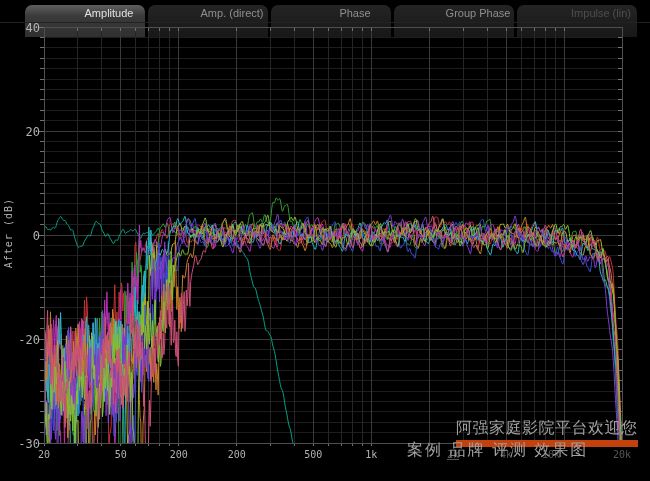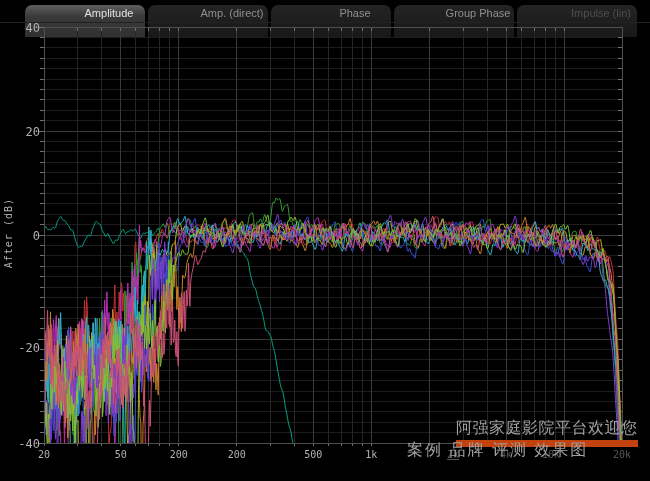--- a/index.html
+++ b/index.html
@@ -266,22 +266,22 @@
       <path d="M44.0 391.8L44.7 427.8L45.4 421.1L46.2 402.3L46.9 439.2L47.6 448.6L48.3 414.3L49.1 419.2L49.8 417.4L50.5 376.9L51.2 384.7L51.9 409.2L52.7 377.0L53.4 366.1L54.1 392.4L54.8 373.7L55.6 358.5L56.3 384.4L57.0 367.8L57.7 340.6L58.5 377.0L59.2 397.3L59.9 379.6L60.6 402.0L61.3 415.1L62.1 381.6L62.8 388.8L63.5 410.8L64.2 375.2L65.0 361.3L65.7 390.7L66.4 382.0L67.1 379.3L67.8 418.2L68.6 410.3L69.3 381.5L70.0 409.7L70.7 421.3L71.5 395.7L72.2 414.4L72.9 430.9L73.6 404.3L74.3 419.3L75.1 449.0L75.8 414.7L76.5 391.0L77.2 404.0L78.0 376.8L78.7 357.2L79.4 386.8L80.1 377.6L80.8 350.5L81.6 382.0L82.3 397.6L83.0 371.8L83.7 385.9L84.5 399.4L85.2 375.6L85.9 406.2L86.6 469.2L87.4 475.5L88.1 483.2L88.8 484.6L89.5 470.7L90.2 422.8L91.0 420.0L91.7 383.7L92.4 336.3L93.1 358.8L93.9 378.9L94.6 365.2L95.3 393.2L96.0 416.2L96.7 388.0L97.5 396.7L98.2 427.4L98.9 399.8L99.6 383.5L100.4 408.0L101.1 393.9L101.8 382.2L102.5 416.8L103.2 407.4L104.0 367.8L104.7 382.7L105.4 388.5L106.1 358.4L106.9 373.2L107.6 391.1L108.3 363.5L109.0 376.3L109.7 414.5L110.5 392.0L111.2 372.3L111.9 387.1L112.6 359.8L113.4 334.7L114.1 362.6L114.8 355.2L115.5 321.5L116.3 344.4L117.0 359.5L117.7 334.3L118.4 348.1L119.1 361.6L119.9 326.7L120.6 333.8L121.3 376.0L122.0 366.7L122.8 364.3L123.5 397.9L124.2 386.3L124.9 368.5L125.6 397.4L126.4 386.8L127.1 344.9L127.8 360.1L128.5 374.5L129.3 354.2L130.0 376.6L130.7 400.7L131.4 372.3L132.1 381.5L132.9 429.0L133.6 431.6L134.3 445.8L135.0 484.6L135.8 484.6L136.5 477.1L137.2 484.6L137.9 455.7L138.6 384.8L139.4 369.9L140.1 357.8L140.8 314.6L141.5 319.4L142.3 334.5L143.0 301.7L143.7 306.8L144.4 348.3L145.1 336.9L145.9 325.3L146.6 348.9L147.3 329.8L148.0 306.9L148.8 340.6L149.5 344.2L150.2 313.1L150.9 332.5L151.7 347.4L152.4 320.5L153.1 331.5L153.8 345.8L154.5 306.0L155.3 299.8L156.0 336.3L156.7 328.5L157.4 325.8L158.2 362.0L158.9 354.1L159.6 335.1L160.3 366.4L161.0 363.3L161.8 319.8L162.5 325.5L163.2 331.7L163.9 301.6L164.7 314.0L165.4 333.0L166.1 293.4L166.8 279.7L167.5 303.5L168.3 279.8L169.0 259.8L169.7 283.1L170.4 269.7L171.2 251.3L171.9 290.6L172.6 300.2L173.3 265.2L174.1 271.6L174.8 266.4L175.5 263.2L176.2 260.6L176.9 257.5L177.7 254.0L178.4 252.3L179.1 253.3L179.8 255.5L180.6 256.0L181.3 253.8L182.0 250.8L182.7 249.7L183.4 251.3L184.2 253.5L184.9 254.4L185.6 254.1L186.3 253.9L187.1 254.5L187.8 253.9L188.5 250.4L189.2 244.2L189.9 238.3L190.7 235.4L191.4 235.6L192.1 236.2L192.8 235.5L193.6 233.9L194.3 233.8L195.0 235.5L195.7 236.3L196.4 234.7L197.2 231.7L197.9 229.9L198.6 230.8L199.3 233.1L200.1 233.9L200.8 231.7L201.5 227.9L202.2 225.0L203.0 223.4L203.7 221.8L204.4 219.5L205.1 217.9L205.8 219.1L206.6 223.7L207.3 229.0L208.0 232.1L208.7 232.1L209.5 231.1L210.2 231.3L210.9 232.6L211.6 233.5L212.3 233.0L213.1 232.4L213.8 233.6L214.5 236.3L215.2 238.1L216.0 237.0L216.7 233.9L217.4 231.6L218.1 232.3L218.8 235.3L219.6 238.3L220.3 240.1L221.0 241.6L221.7 244.2L222.5 246.7L223.2 246.8L223.9 243.5L224.6 238.3L225.3 234.7L226.1 234.0L226.8 234.7L227.5 234.3L228.2 232.3L229.0 230.2L229.7 229.6L230.4 229.7L231.1 228.8L231.9 226.3L232.6 224.5L233.3 225.7L234.0 229.7L234.7 233.7L235.5 235.1L236.2 233.8L236.9 231.8L237.6 230.6L238.4 229.7L239.1 227.7L239.8 224.9L240.5 223.6L241.2 225.6L242.0 229.9L242.7 233.5L243.4 234.4L244.1 233.4L244.9 233.3L245.6 235.0L246.3 237.4L247.0 238.7L247.7 238.8L248.5 239.5L249.2 241.7L249.9 243.6L250.6 242.6L251.4 238.2L252.1 232.5L252.8 228.9L253.5 228.2L254.2 228.7L255.0 228.7L255.7 228.3L256.4 229.1L257.1 231.3L257.9 233.0L258.6 232.1L259.3 228.6L260.0 225.4L260.8 224.7L261.5 226.2L262.2 227.4L262.9 226.5L263.6 224.2L264.4 222.5L265.1 221.8L265.8 220.8L266.5 218.4L267.3 215.6L268.0 215.3L268.7 218.8L269.4 224.5L270.1 229.0L270.9 230.8L271.6 231.0L272.3 231.5L273.0 232.6L273.8 232.8L274.5 231.1L275.2 228.9L275.9 228.7L276.6 230.8L277.4 233.2L278.1 233.1L278.8 230.3L279.5 227.1L280.3 225.9L281.0 226.8L281.7 227.8L282.4 228.0L283.1 228.4L283.9 230.4L284.6 233.5L285.3 234.9L286.0 232.6L286.8 227.7L287.5 223.0L288.2 220.7L288.9 220.3L289.6 219.7L290.4 218.2L291.1 217.2L291.8 218.0L292.5 219.9L293.3 220.7L294.0 219.2L294.7 217.1L295.4 217.4L296.2 220.9L296.9 225.7L297.6 228.8L298.3 229.7L299.0 229.6L299.8 230.1L300.5 230.4L301.2 229.0L301.9 225.7L302.7 223.1L303.4 223.7L304.1 227.6L304.8 232.0L305.5 234.3L306.3 234.5L307.0 234.7L307.7 236.1L308.4 237.8L309.2 238.1L309.9 237.0L310.6 236.4L311.3 238.0L312.0 240.6L312.8 241.2L313.5 238.2L314.2 233.1L314.9 228.8L315.7 226.8L316.4 226.1L317.1 225.2L317.8 224.4L318.5 225.2L319.3 228.5L320.0 232.2L320.7 233.6L321.4 231.7L322.2 228.8L322.9 227.5L323.6 228.6L324.3 230.1L325.1 230.2L325.8 229.4L326.5 229.3L327.2 230.5L327.9 231.4L328.7 230.2L329.4 227.4L330.1 225.9L330.8 228.1L331.6 233.2L332.3 238.4L333.0 241.6L333.7 243.2L334.4 244.9L335.2 246.8L335.9 247.3L336.6 245.1L337.3 241.6L338.1 239.5L338.8 240.4L339.5 242.7L340.2 243.6L340.9 241.9L341.7 239.2L342.4 237.7L343.1 237.8L343.8 237.9L344.6 237.0L345.3 236.2L346.0 237.6L346.7 241.2L347.5 244.4L348.2 244.5L348.9 241.1L349.6 236.8L350.3 233.9L351.1 232.7L351.8 231.6L352.5 229.9L353.2 228.7L354.0 229.9L354.7 233.0L355.4 235.6L356.1 235.5L356.8 233.7L357.6 232.9L358.3 235.0L359.0 238.8L359.7 241.9L360.5 243.2L361.2 243.9L361.9 245.3L362.6 246.5L363.3 245.7L364.1 242.0L364.8 237.6L365.5 235.5L366.2 237.0L367.0 240.2L367.7 242.4L368.4 242.9L369.1 243.1L369.8 244.3L370.6 245.6L371.3 245.0L372.0 242.2L372.7 239.5L373.5 239.1L374.2 240.9L374.9 242.2L375.6 240.5L376.4 236.3L377.1 232.1L377.8 229.5L378.5 227.9L379.2 225.9L380.0 223.8L380.7 223.6L381.4 226.6L382.1 231.4L382.9 234.8L383.6 235.0L384.3 233.0L385.0 231.6L385.7 231.9L386.5 232.7L387.2 232.5L387.9 231.4L388.6 231.4L389.4 233.3L390.1 235.5L390.8 235.5L391.5 233.0L392.2 230.2L393.0 230.1L393.7 233.1L394.4 236.9L395.1 239.6L395.9 241.2L396.6 243.0L397.3 245.3L398.0 246.3L398.7 244.0L399.5 239.1L400.2 234.6L400.9 232.9L401.6 233.6L402.4 234.1L403.1 232.8L403.8 230.5L404.5 229.1L405.3 229.0L406.0 228.7L406.7 226.8L407.4 224.5L408.1 224.2L408.9 227.0L409.6 231.0L410.3 232.9L411.0 231.6L411.8 228.5L412.5 226.0L413.2 224.6L413.9 223.0L414.6 220.5L415.4 218.6L416.1 219.5L416.8 223.5L417.5 227.9L418.3 230.1L419.0 229.7L419.7 229.1L420.4 230.4L421.1 233.3L421.9 235.7L422.6 236.7L423.3 237.4L424.0 239.1L424.8 241.5L425.5 242.1L426.2 239.2L426.9 234.2L427.6 230.2L428.4 229.4L429.1 230.9L429.8 232.3L430.5 232.8L431.3 233.3L432.0 235.2L432.7 237.4L433.4 237.6L434.2 234.9L434.9 231.1L435.6 229.2L436.3 230.0L437.0 231.6L437.8 231.5L438.5 229.1L439.2 226.4L439.9 224.9L440.7 224.1L441.4 222.4L442.1 219.8L442.8 218.6L443.5 221.0L444.3 226.3L445.0 231.7L445.7 234.3L446.4 234.5L447.2 234.2L447.9 234.8L448.6 235.6L449.3 234.9L450.0 233.2L450.8 232.4L451.5 234.2L452.2 237.4L452.9 239.0L453.7 237.6L454.4 234.8L455.1 233.4L455.8 234.5L456.5 236.9L457.3 238.4L458.0 239.3L458.7 241.0L459.4 243.9L460.2 246.1L460.9 245.2L461.6 240.7L462.3 235.2L463.0 231.7L463.8 230.9L464.5 230.8L465.2 229.8L465.9 228.2L466.7 227.8L467.4 229.0L468.1 230.0L468.8 229.1L469.6 226.6L470.3 225.3L471.0 227.3L471.7 231.5L472.4 235.0L473.2 235.9L473.9 235.0L474.6 234.3L475.3 234.1L476.1 233.3L476.8 230.7L477.5 227.9L478.2 227.5L478.9 230.8L479.7 235.8L480.4 239.5L481.1 240.6L481.8 240.6L482.6 241.5L483.3 243.6L484.0 245.0L484.7 244.7L485.4 244.0L486.2 244.9L486.9 247.4L487.6 249.1L488.3 247.5L489.1 242.8L489.8 238.0L490.5 235.4L491.2 235.0L492.0 235.0L492.7 234.6L493.4 234.8L494.1 237.0L494.8 240.5L495.6 242.4L496.3 241.1L497.0 237.5L497.7 234.7L498.5 234.5L499.2 235.8L499.9 236.3L500.6 235.2L501.3 233.9L502.1 234.0L502.8 234.8L503.5 234.3L504.2 232.0L505.0 229.9L505.7 230.8L506.4 235.3L507.1 241.1L507.8 245.2L508.6 247.1L509.3 248.1L510.0 249.5L510.7 250.5L511.5 249.6L512.2 246.7L512.9 244.2L513.6 244.4L514.3 247.0L515.1 249.3L515.8 249.0L516.5 246.7L517.2 244.8L518.0 244.7L518.7 245.6L519.4 245.8L520.1 245.2L520.8 245.7L521.6 248.4L522.3 251.7L523.0 252.7L523.7 249.8L524.5 244.7L525.2 240.5L525.9 238.5L526.6 237.6L527.4 236.2L528.1 234.7L528.8 234.9L529.5 237.2L530.2 239.7L531.0 240.2L531.7 238.3L532.4 236.2L533.1 236.7L533.9 239.8L534.6 243.1L535.3 244.7L536.0 244.8L536.7 245.0L537.5 245.8L538.2 245.6L538.9 242.9L539.6 238.6L540.4 235.7L541.1 236.5L541.8 240.1L542.5 243.5L543.2 245.0L544.0 245.1L544.7 245.8L545.4 247.1L546.1 247.4L546.9 245.6L547.6 242.6L548.3 241.2L549.0 242.2L549.8 243.8L550.5 243.0L551.2 239.2L551.9 234.1L552.6 230.5L553.4 228.6L554.1 227.0L554.8 225.1L555.5 223.9L556.3 225.3L557.0 229.2L557.7 232.7L558.4 233.3L559.1 230.7L559.9 227.7L560.6 226.5L561.3 226.8L562.0 226.7L562.8 225.5L563.5 224.4L564.2 225.2L564.9 227.8L565.6 229.3L566.4 228.2L567.1 225.9L567.8 225.4L568.5 228.4L569.3 233.4L570.0 237.8L570.7 240.4L571.4 242.3L572.1 244.7L572.9 246.7L573.6 246.3L574.3 242.9L575.0 238.6L575.8 236.7L576.5 237.7L577.2 239.7L577.9 240.2L578.7 238.7L579.4 237.3L580.1 237.3L580.8 237.9L581.5 237.4L582.3 235.8L583.0 235.0L583.7 236.9L584.4 240.8L585.2 243.7L585.9 243.2L586.6 240.1L587.3 236.8L588.0 235.0L588.8 234.0L589.5 232.4L590.2 230.7L590.9 230.8L591.7 234.1L592.4 239.0L593.1 242.5L593.8 243.0L594.5 242.3L595.3 242.9L596.0 245.7L596.7 249.1L597.4 251.3L598.2 252.3L598.9 253.7L599.6 256.2L600.3 258.0L601.0 257.0L601.8 253.3L602.5 249.4L603.2 248.5L603.9 252.9L604.7 258.6L605.4 263.2L606.1 267.0L606.8 271.3L607.5 276.4L608.3 280.5L609.0 281.8L609.7 281.1L610.4 281.1L611.2 283.9L611.9 288.4L612.6 291.9L613.3 294.9L614.1 304.8L614.8 315.4L615.5 327.4L616.2 339.4L616.9 350.4L617.7 361.8L618.4 377.7L619.1 397.1L619.8 417.7L620.6 436.3L621.3 449.1L622.0 447.7" fill="none" stroke="#82c232" stroke-width="1" clip-path="url(#pa)"></path>
       <path d="M44.0 356.9L44.7 329.9L45.4 332.6L46.2 360.4L46.9 328.3L47.6 310.4L48.3 352.1L49.1 356.6L49.8 346.4L50.5 383.1L51.2 384.4L51.9 352.8L52.7 377.2L53.4 389.1L54.1 345.5L54.8 345.1L55.6 366.7L56.3 345.2L57.0 358.6L57.7 401.3L58.5 381.0L59.2 364.8L59.9 401.2L60.6 396.7L61.3 375.1L62.1 403.7L62.8 403.5L63.5 374.5L64.2 405.7L65.0 427.5L65.7 388.2L66.4 381.5L67.1 389.0L67.8 347.7L68.6 340.3L69.3 369.6L70.0 343.7L70.7 326.6L71.5 367.4L72.2 370.3L72.9 352.0L73.6 378.4L74.3 371.5L75.1 331.1L75.8 353.2L76.5 376.0L77.2 345.4L78.0 351.8L78.7 375.6L79.4 347.5L80.1 346.2L80.8 376.5L81.6 346.3L82.3 319.6L83.0 354.3L83.7 360.1L84.5 352.2L85.2 395.5L85.9 407.5L86.6 379.6L87.4 406.2L88.1 428.8L88.8 392.4L89.5 389.8L90.2 408.5L91.0 382.3L91.7 392.0L92.4 446.1L93.1 447.3L93.9 448.8L94.6 484.6L95.3 484.6L96.0 472.5L96.7 476.4L97.5 448.5L98.2 388.8L98.9 398.4L99.6 419.4L100.4 386.4L101.1 383.0L101.8 394.7L102.5 352.7L103.2 338.9L104.0 368.0L104.7 342.9L105.4 316.9L106.1 349.3L106.9 351.0L107.6 332.2L108.3 362.5L109.0 363.9L109.7 324.5L110.5 345.7L111.2 378.0L111.9 358.8L112.6 372.3L113.4 404.4L114.1 380.9L114.8 378.5L115.5 413.0L116.3 386.3L117.0 350.2L117.7 371.4L118.4 367.2L119.1 348.2L119.9 385.1L120.6 397.1L121.3 363.4L122.0 382.7L122.8 408.4L123.5 377.4L124.2 375.5L124.9 395.3L125.6 364.6L126.4 360.6L127.1 401.5L127.8 384.0L128.5 350.6L129.3 366.4L130.0 350.1L130.7 313.1L131.4 332.8L132.1 334.1L132.9 295.4L133.6 316.6L134.3 353.1L135.0 335.6L135.8 343.4L136.5 368.1L137.2 335.5L137.9 324.5L138.6 362.2L139.4 349.0L140.1 324.8L140.8 355.6L141.5 359.2L142.3 342.1L143.0 382.3L143.7 406.4L144.4 389.0L145.1 428.7L145.9 480.1L146.6 466.8L147.3 466.1L148.0 476.2L148.8 427.2L149.5 400.3L150.2 426.3L150.9 402.3L151.7 362.8L152.4 376.8L153.1 365.8L153.8 335.7L154.5 364.1L155.3 374.2L156.0 332.1L156.7 337.9L157.4 358.5L158.2 326.3L158.9 322.5L159.6 345.2L160.3 316.5L161.0 310.2L161.8 358.4L162.5 356.6L163.2 332.7L163.9 354.5L164.7 344.1L165.4 306.0L166.1 323.8L166.8 327.8L167.5 283.7L168.3 292.7L169.0 324.5L169.7 306.9L170.4 315.0L171.2 345.2L171.9 316.0L172.6 301.6L173.3 342.6L174.1 339.8L174.8 320.1L175.5 352.1L176.2 356.6L176.9 331.7L177.7 358.8L178.4 366.2L179.1 314.5L179.8 307.1L180.6 322.8L181.3 293.3L182.0 295.6L182.7 328.3L183.4 304.5L184.2 291.7L184.9 331.3L185.6 322.8L186.3 290.0L187.1 306.0L187.8 297.0L188.5 263.2L189.2 290.0L189.9 306.4L190.7 281.8L191.4 276.7L192.1 272.3L192.8 269.1L193.6 265.7L194.3 261.0L195.0 256.7L195.7 255.5L196.4 258.3L197.2 262.5L197.9 264.7L198.6 263.8L199.3 261.4L200.1 259.9L200.8 259.2L201.5 257.7L202.2 254.6L203.0 251.4L203.7 250.5L204.4 251.7L205.1 252.4L205.8 250.2L206.6 245.3L207.3 240.8L208.0 239.1L208.7 239.6L209.5 240.1L210.2 240.7L210.9 242.1L211.6 245.0L212.3 248.3L213.1 249.1L213.8 245.9L214.5 240.2L215.2 235.6L216.0 233.9L216.7 233.9L217.4 233.3L218.1 231.5L218.8 230.1L219.6 230.4L220.3 231.5L221.0 231.2L221.7 228.8L222.5 226.6L223.2 227.3L223.9 231.3L224.6 236.0L225.3 238.3L226.1 237.9L226.8 236.8L227.5 236.3L228.2 235.9L229.0 233.8L229.7 230.5L230.4 228.6L231.1 230.4L231.9 235.3L232.6 239.9L233.3 241.9L234.0 241.8L234.7 242.1L235.5 244.0L236.2 246.3L236.9 247.1L237.6 246.7L238.4 247.1L239.1 249.5L239.8 252.2L240.5 252.2L241.2 248.2L242.0 242.6L242.7 238.5L243.4 237.2L244.1 237.2L244.9 236.8L245.6 236.2L246.3 237.2L247.0 240.2L247.7 242.9L248.5 242.6L249.2 239.1L249.9 235.3L250.6 233.8L251.4 234.8L252.1 235.9L252.8 235.1L253.5 233.2L254.2 232.0L255.0 232.1L255.7 231.8L256.4 229.4L257.1 226.1L257.9 225.1L258.6 228.2L259.3 234.0L260.0 239.2L260.8 241.8L261.5 242.7L262.2 243.8L262.9 245.2L263.6 245.2L264.4 242.9L265.1 239.7L265.8 238.5L266.5 240.4L267.3 243.2L268.0 243.7L268.7 241.4L269.4 238.3L270.1 237.0L270.9 237.4L271.6 237.9L272.3 237.3L273.0 237.1L273.8 239.0L274.5 242.6L275.2 244.8L275.9 243.2L276.6 238.0L277.4 232.6L278.1 229.3L278.8 227.9L279.5 226.4L280.3 224.3L281.0 223.0L281.7 224.1L282.4 226.7L283.1 228.2L283.9 226.9L284.6 224.4L285.3 223.8L286.0 226.5L286.8 230.9L287.5 233.9L288.2 234.9L288.9 235.2L289.6 236.0L290.4 236.7L291.1 235.1L291.8 231.1L292.5 227.3L293.3 226.7L294.0 229.8L294.7 234.1L295.4 236.7L296.2 237.2L296.9 237.7L297.6 239.1L298.3 240.6L299.0 240.1L299.8 237.7L300.5 235.9L301.2 236.6L301.9 238.9L302.7 239.8L303.4 237.1L304.1 231.9L304.8 227.2L305.5 224.8L306.3 223.5L307.0 221.9L307.7 220.4L308.4 221.0L309.2 224.6L309.9 229.2L310.6 231.7L311.3 230.4L312.0 227.5L312.8 225.8L313.5 226.4L314.2 227.4L314.9 227.1L315.7 226.1L316.4 226.3L317.1 228.2L317.8 230.0L318.5 229.4L319.3 226.6L320.0 224.5L320.7 225.9L321.4 230.5L322.2 235.7L322.9 239.1L323.6 241.2L324.3 243.4L325.1 245.9L325.8 246.7L326.5 244.2L327.2 239.7L327.9 236.4L328.7 236.3L329.4 238.3L330.1 239.4L330.8 238.1L331.6 235.7L332.3 234.5L333.0 234.6L333.7 234.4L334.4 232.8L335.2 231.2L335.9 231.9L336.6 235.5L337.3 239.3L338.1 240.2L338.8 237.4L339.5 233.2L340.2 230.1L340.9 228.5L341.7 226.8L342.4 224.4L343.1 223.0L343.8 224.5L344.6 228.7L345.3 232.7L346.0 233.8L346.7 232.6L347.5 232.0L348.2 233.9L348.9 237.5L349.6 240.6L350.3 242.0L351.1 243.0L351.8 245.1L352.5 247.4L353.2 247.4L354.0 243.9L354.7 239.0L355.4 236.2L356.1 237.1L356.8 240.1L357.6 242.4L358.3 243.4L359.0 244.4L359.7 246.5L360.5 248.5L361.2 248.2L361.9 245.1L362.6 241.6L363.3 240.5L364.1 242.1L364.8 243.7L365.5 242.7L366.2 239.2L367.0 235.6L367.7 233.3L368.4 231.7L369.1 229.3L369.8 226.5L370.6 225.6L371.3 228.5L372.0 234.0L372.7 238.5L373.5 239.7L374.2 238.3L374.9 237.1L375.6 237.3L376.4 237.7L377.1 236.9L377.8 235.2L378.5 234.9L379.2 237.1L380.0 240.2L380.7 241.1L381.4 239.0L382.1 236.1L382.9 235.4L383.6 237.7L384.3 241.1L385.0 243.5L385.7 245.0L386.5 247.1L387.2 250.0L387.9 251.7L388.6 249.7L389.4 244.4L390.1 238.8L390.8 236.0L391.5 235.9L392.2 236.2L393.0 234.9L393.7 232.9L394.4 232.0L395.1 232.6L395.9 232.7L396.6 230.8L397.3 227.8L398.0 226.7L398.7 229.1L399.5 233.3L400.2 235.9L400.9 235.3L401.6 232.8L402.4 230.8L403.1 229.5L403.8 227.7L404.5 224.6L405.3 221.9L406.0 222.2L406.7 226.2L407.4 231.3L408.1 234.4L408.9 234.6L409.6 234.1L410.3 235.2L411.0 237.6L411.8 239.3L412.5 239.5L413.2 239.4L413.9 240.9L414.6 243.6L415.4 244.7L416.1 242.1L416.8 236.7L417.5 231.9L418.3 230.0L419.0 230.6L419.7 231.3L420.4 231.2L421.1 231.7L421.9 234.0L422.6 236.8L423.3 237.5L424.0 234.7L424.8 230.2L425.5 227.2L426.2 227.1L426.9 228.2L427.6 227.9L428.4 225.7L429.1 223.3L429.8 222.5L430.5 222.3L431.3 220.9L432.0 218.0L432.7 216.2L433.4 218.0L434.2 223.5L434.9 229.5L435.6 233.2L436.3 234.2L437.0 234.6L437.8 235.7L438.5 236.4L439.2 235.4L439.9 232.8L440.7 231.2L441.4 232.7L442.1 236.2L442.8 238.7L443.5 238.0L444.3 235.5L445.0 234.1L445.7 234.9L446.4 236.7L447.2 237.7L447.9 238.0L448.6 239.4L449.3 242.7L450.0 245.8L450.8 245.6L451.5 241.4L452.2 235.5L452.9 231.2L453.7 229.6L454.4 229.0L455.1 227.6L455.8 226.1L456.5 226.2L457.3 228.3L458.0 230.3L458.7 230.0L459.4 227.6L460.2 225.8L460.9 227.2L461.6 231.2L462.3 235.0L463.0 236.4L463.8 236.2L464.5 236.1L465.2 236.6L465.9 236.0L466.7 233.2L467.4 229.6L468.1 228.3L468.8 231.1L469.6 236.3L470.3 240.7L471.0 242.5L471.7 243.1L472.4 244.4L473.2 246.5L473.9 247.6L474.6 246.5L475.3 244.9L476.1 245.0L476.8 247.4L477.5 249.6L478.2 248.6L478.9 244.2L479.7 239.2L480.4 236.1L481.1 235.1L481.8 234.5L482.6 233.4L483.3 233.3L484.0 235.7L484.7 239.9L485.4 242.9L486.2 242.3L486.9 238.9L487.6 235.5L488.3 234.5L489.1 235.0L489.8 235.0L490.5 233.6L491.2 232.4L492.0 232.9L492.7 234.4L493.4 234.5L494.1 232.2L494.8 229.4L495.6 229.4L496.3 233.2L497.0 238.9L497.7 243.2L498.5 245.4L499.2 246.8L499.9 248.7L500.6 250.0L501.3 248.7L502.1 244.9L502.8 241.0L503.5 240.0L504.2 242.1L505.0 244.4L505.7 244.4L506.4 242.3L507.1 240.5L507.8 240.3L508.6 240.8L509.3 240.1L510.0 238.5L510.7 238.1L511.5 240.4L512.2 243.9L512.9 245.5L513.6 243.0L514.3 237.9L515.1 233.3L515.8 230.6L516.5 228.9L517.2 226.7L518.0 224.5L518.7 224.5L519.4 227.4L520.1 231.3L520.8 233.1L521.6 232.0L522.3 230.1L523.0 230.4L523.7 233.3L524.5 236.7L525.2 238.5L525.9 239.0L526.6 239.9L527.4 241.6L528.1 242.4L528.8 240.2L529.5 235.7L530.2 232.2L531.0 232.3L531.7 235.7L532.4 239.4L533.1 241.4L533.9 242.3L534.6 243.8L535.3 245.9L536.0 246.6L536.7 244.6L537.5 240.9L538.2 238.6L538.9 239.2L539.6 241.0L540.4 241.1L541.1 238.3L541.8 234.1L542.5 231.1L543.2 229.7L544.0 228.4L544.7 226.3L545.4 225.0L546.1 226.7L546.9 231.5L547.6 236.6L548.3 238.8L549.0 237.5L549.8 235.3L550.5 234.5L551.2 234.9L551.9 234.9L552.6 233.7L553.4 232.8L554.1 234.3L554.8 237.6L555.5 240.0L556.3 239.4L557.0 237.0L557.7 236.0L558.4 238.2L559.1 242.7L559.9 246.7L560.6 249.3L561.3 251.4L562.0 254.3L562.8 256.9L563.5 256.7L564.2 252.9L564.9 247.6L565.6 244.4L566.4 244.4L567.1 245.9L567.8 246.3L568.5 245.1L569.3 244.0L570.0 244.4L570.7 245.3L571.4 244.7L572.1 242.2L572.9 240.0L573.6 240.8L574.3 244.1L575.0 247.0L575.8 246.8L576.5 243.7L577.2 240.1L577.9 237.8L578.7 236.0L579.4 233.3L580.1 230.2L580.8 229.2L581.5 232.0L582.3 237.0L583.0 241.0L583.7 241.9L584.4 241.0L585.2 241.0L585.9 242.9L586.6 245.3L587.3 246.3L588.0 246.3L588.8 247.0L589.5 249.2L590.2 251.2L590.9 250.2L591.7 245.8L592.4 241.3L593.1 240.4L593.8 242.8L594.5 246.3L595.3 249.0L596.0 251.2L596.7 254.3L597.4 258.5L598.2 261.6L598.9 261.4L599.6 258.5L600.3 255.8L601.0 256.0L601.8 258.4L602.5 260.2L603.2 259.8L603.9 258.2L604.7 257.5L605.4 258.0L606.1 258.4L606.8 257.2L607.5 256.0L608.3 257.5L609.0 268.0L609.7 281.3L610.4 293.0L611.2 301.5L611.9 308.2L612.6 315.4L613.3 323.3L614.1 330.3L614.8 335.6L615.5 341.1L616.2 356.0L616.9 373.7L617.7 391.7L618.4 407.0L619.1 419.7L619.8 432.3L620.6 433.6L621.3 436.0L622.0 438.2" fill="none" stroke="#cf5077" stroke-width="1" clip-path="url(#pa)"></path>
       <rect x="44" y="27" width="578" height="416" fill="none" stroke="#4f4f4f" stroke-width="1" shape-rendering="crispEdges"></rect>
     </svg>
 
   <div id="yaxis-label">After (dB)</div>
   <div id="ticklabels">
       <div class="ytick" style="top: 21px;">40</div>
       <div class="ytick" style="top: 125px;">20</div>
       <div class="ytick" style="top: 229px;">0</div>
-      <div class="ytick" style="top: 333px; margin-top: 8px;">-20</div>
-      <div class="ytick" style="top: 437px;">-40</div>
+      <div class="ytick" style="top: 333px;">-20</div>
+      <div class="ytick" style="top: 437px;">-30</div>
       <div class="xtick" style="left: 22px;">20</div>
       <div class="xtick" style="left: 98.6698px;">50</div>
       <div class="xtick" style="left: 156.668px;">200</div>
       <div class="xtick" style="left: 214.667px;">200</div>
       <div class="xtick" style="left: 291.336px;">500</div>
       <div class="xtick" style="left: 349.335px;">1k</div>
       <div class="xtick dim" style="left: 431px; text-decoration: underline;">2k</div>
       <div class="xtick dim" style="left: 484.003px;">4k</div>
       <div class="xtick dim" style="left: 529px;">10k</div>
       <div class="xtick dim" style="left: 600px;">20k</div>

